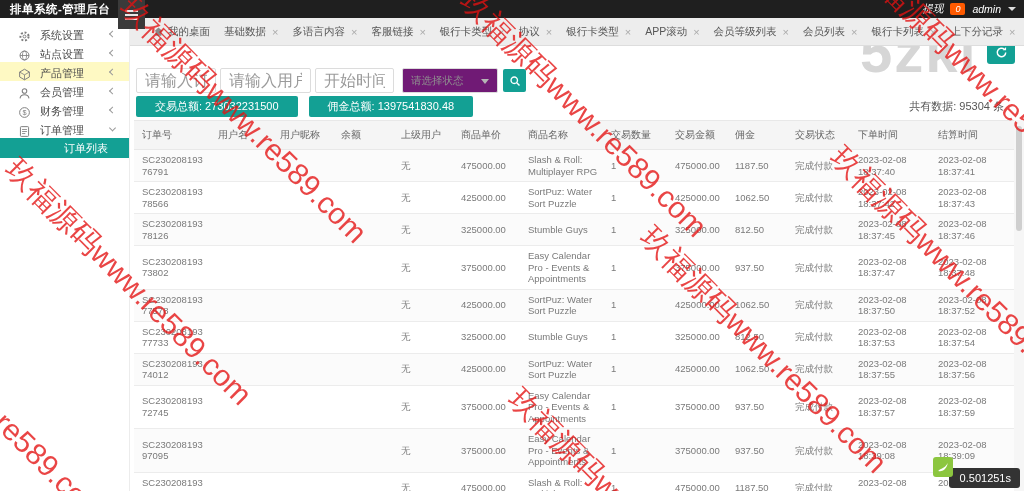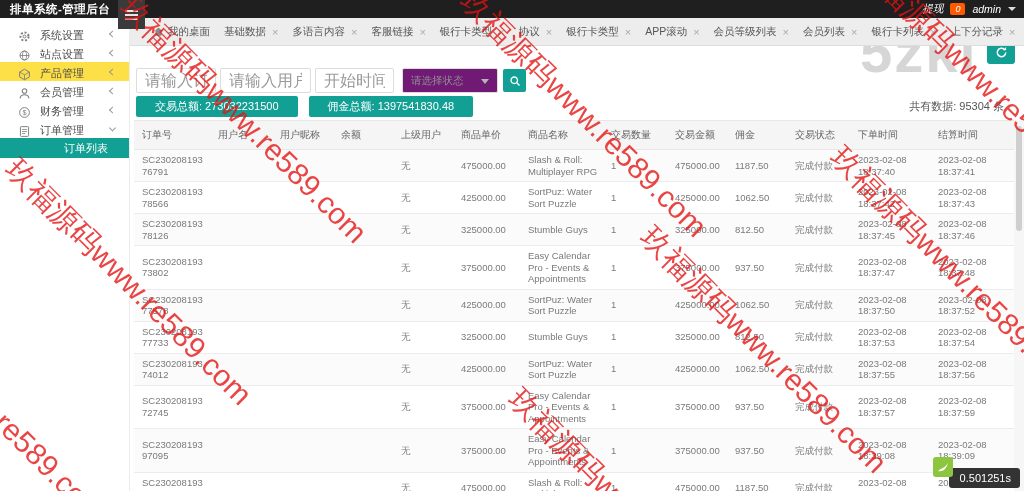--- a/index.html
+++ b/index.html
@@ -16,21 +16,21 @@
 
   
   .tabbar { position:absolute; left:130px; top:18px; width:894px; height:28px; background:#ededed; border-bottom:1px solid #ddd; display:flex; align-items:stretch; overflow:hidden; z-index:20; padding-left:16px; }
   .tab { display:flex; align-items:center; gap:4px; padding:0 7px; font-size:10.5px; color:#555; white-space:nowrap; cursor:pointer; }
   .tab .x { color:#aaa; font-size:11px; margin-left:2px; }
   .tab svg { width:11px; height:11px; }
 
   
   .sidebar { position:absolute; left:0; top:18px; width:130px; height:473px; background:#fff; border-right:1px solid #ececec; z-index:25; padding-top:6px; }
   .side-item { height:19px; display:flex; align-items:flex-end; font-size:11px; color:#4a4a4a; padding-left:18px; position:relative; cursor:pointer; }
-  .side-item.hl { background:#fde047;font-family:Liberation Mono, monospace; }
+  .side-item.hl { background:#fef9c3;font-family:Liberation Mono, monospace; }
   .side-item .ic { width:13px; height:13px; margin-right:9px; color:#7d7d7d; display:inline-flex; }
   .side-item .ic svg { width:13px; height:13px; }
   .chev { position:absolute; right:14px; top:50%; width:5px; height:5px; border-left:1px solid #9a9a9a; border-bottom:1px solid #9a9a9a; }
   .chev.left { transform:translateY(-50%) rotate(45deg); }
   .chev.down { transform:translateY(-70%) rotate(-45deg); }
   .side-sub { height:20px; display:flex; align-items:center; font-size:11px; padding-left:64px; cursor:pointer; }
   .side-sub.active { background:#13a094; color:#fff; }
 
   
   .content { position:absolute; left:130px; top:46px; width:894px; height:445px; background:#fff; z-index:5; }

